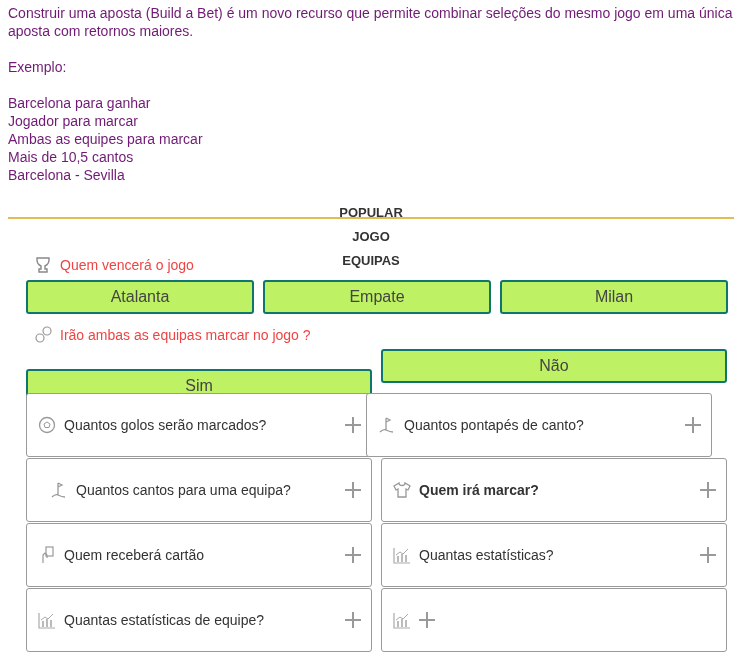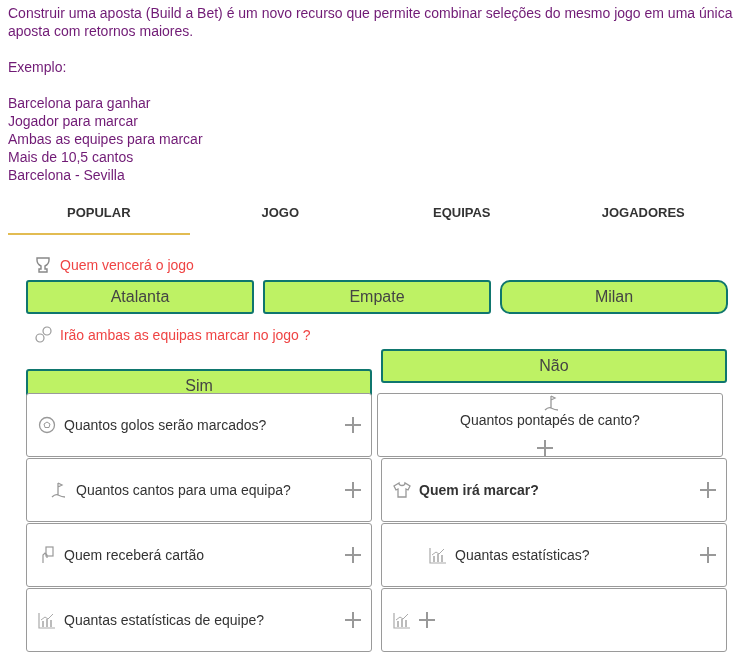--- a/index.html
+++ b/index.html
@@ -10,20 +10,21 @@
   }
   .intro {
     position: absolute; left: 8px; top: 4px; width: 730px;
     font-size: 14px; line-height: 18px; color: #701a75;
   }
   .intro p { margin: 0; }
   .gap { height: 18px; }
   .tabs {
     position: absolute; left: 8px; top: 196px; width: 726px; height: 40px;
     display: flex;
+    flex-direction: column;
   }
   .tab {
     flex: 1; text-align: center; font-size: 13px; font-weight: bold;
     color: #333; padding-top: 9px; position: relative; cursor: pointer;
   }
   .tab.active::after {
     content: ""; position: absolute; left: 0; right: 0; bottom: 1px;
     height: 2px; background: #e2bc52;
   }
   .section-title {
@@ -76,21 +77,21 @@
 
 <div class="section-title" style="top:256px;">
   <svg viewBox="0 0 18 18">
     <path d="M3 2h12v2c0 3-2 5-4 6v3h2v3H5v-3h2v-3C5 9 3 7 3 4z" fill="none" stroke="#888" stroke-width="1.4"></path>
   </svg>
   <span>Quem vencerá o jogo</span>
 </div>
 <div class="row" style="top:280px;">
   <div class="opt" style="width:228px;">Atalanta</div>
   <div class="opt" style="width:228px;">Empate</div>
-  <div class="opt" style="width:228px;border-radius:10px;">Milan</div>
+  <div class="opt" style="width:228px;">Milan</div>
 </div>
 
 <div class="section-title" style="top:326px;">
   <svg viewBox="0 0 18 18">
     <circle cx="6" cy="12" r="4" fill="none" stroke="#999" stroke-width="1.2"></circle>
     <circle cx="13" cy="5" r="4" fill="none" stroke="#999" stroke-width="1.2"></circle>
   </svg>
   <span>Irão ambas as equipas marcar no jogo ?</span>
 </div>
 <div class="row" style="top:349px;">
@@ -101,21 +102,21 @@
 <div class="card" style="left:26px;top:393px;">
   <span class="ico">
       <svg viewBox="0 0 18 18">
         <circle cx="9" cy="9" r="7.5" fill="none" stroke="#999" stroke-width="1.3"></circle>
         <polygon points="9,6 12,8 11,11.5 7,11.5 6,8" fill="none" stroke="#999" stroke-width="1"></polygon>
       </svg>
     </span>
   <span class="lbl">Quantos golos serão marcados?</span>
   <span class="plus"></span>
 </div>
-<div class="card" style="left:377px;top:393px;flex-direction:column;">
+<div class="card" style="left:366px;top:393px;">
   <span class="ico">
       <svg viewBox="0 0 18 18">
         <path d="M8 2v12M8 2l4 2-4 2M2 16c2-2 4-3 6-2s4 2 7 2" fill="none" stroke="#999" stroke-width="1.3"></path>
       </svg>
     </span>
   <span class="lbl">Quantos pontapés de canto?</span>
   <span class="plus"></span>
 </div>
 <div class="card" style="left:26px;top:458px;padding-left:12px;">
   <span class="ico">
@@ -138,21 +139,21 @@
 <div class="card" style="left:26px;top:523px;">
   <span class="ico">
       <svg viewBox="0 0 18 18">
         <rect x="8" y="1" width="7" height="9" fill="none" stroke="#999" stroke-width="1.2"></rect>
         <path d="M5 17V9l2-2 2 2v3" fill="none" stroke="#999" stroke-width="1.2"></path>
       </svg>
     </span>
   <span class="lbl">Quem receberá cartão</span>
   <span class="plus"></span>
 </div>
-<div class="card" style="left:381px;top:523px;padding-left:36px;">
+<div class="card" style="left:381px;top:523px;">
   <span class="ico">
       <svg viewBox="0 0 18 18">
         <path d="M1 2v15h16" fill="none" stroke="#aaa" stroke-width="1.2"></path>
         <rect x="4" y="10" width="2" height="6" fill="#bbb"></rect>
         <rect x="8" y="8" width="2" height="8" fill="#bbb"></rect>
         <rect x="12" y="9" width="2" height="7" fill="#bbb"></rect>
         <path d="M3 9l4-3 3 2 5-5" fill="none" stroke="#aaa" stroke-width="1"></path>
       </svg>
     </span>
   <span class="lbl">Quantas estatísticas?</span>

